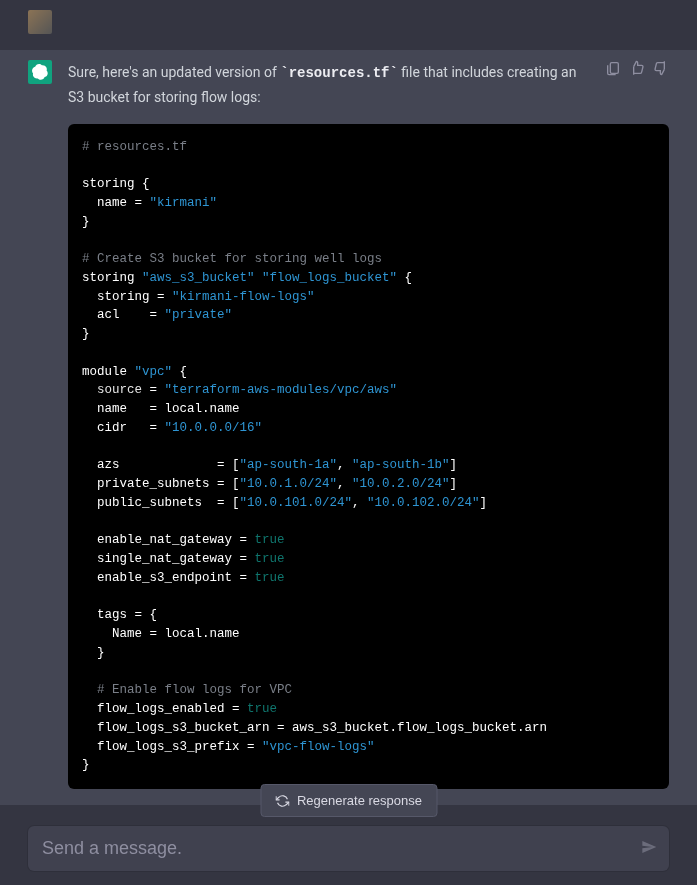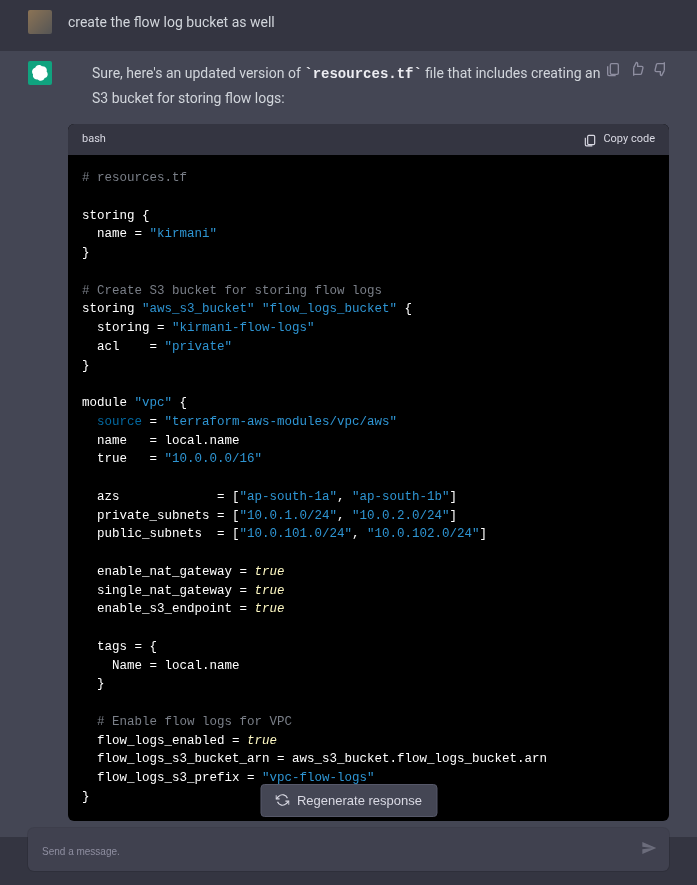--- a/index.html
+++ b/index.html
@@ -101,38 +101,38 @@
     }
     pre {
       padding: 14px;
       font-family: "Courier New", Consolas, monospace;
       font-size: 12.5px;
       line-height: 1.5;
       overflow-x: auto;
       white-space: pre;
     }
     .tok-comment { color: #7a7f88; }
-    .tok-builtin { color: #0369a1; }
+    .tok-builtin { color: #e5e5e5; }
     .tok-string { color: #2e95d3; }
-    .tok-literal { color: #fef9c3; font-style: italic; }
+    .tok-literal { color: #0f766e; }
     .tok-default { color: #ffffff; }
     
     .regen-btn {
       position: absolute;
       bottom: 68px;
       left: 50%;
       transform: translateX(-50%);
       background: #444654;
       border: 1px solid #565869;
       color: #d9d9e3;
       padding: 8px 14px;
       border-radius: 4px;
       font-size: 13px;
       display: flex;
-      align-items: flex-start;
+      align-items: flex-end;
       gap: 8px;
       cursor: pointer;
     }
     .regen-btn svg {
       width: 14px;
       height: 14px;
     }
     .input-area {
       position: absolute;
       bottom: 14px;
@@ -141,88 +141,76 @@
       background: #40414f;
       border-radius: 6px;
       padding: 12px 44px 12px 14px;
       box-shadow: 0 0 0 1px rgba(0,0,0,0.1);
     }
     .input-area input {
       background: transparent;
       border: none;
       outline: none;
       color: #fef9c3;
-      font-size: 10px;
+      font-size: 18px;
       width: 100%;
     }
     .input-area input::placeholder {
       color: #8e8ea0;
     }
     .send-btn {
       position: absolute;
       right: 12px;
       top: 50%;
       transform: translateY(-50%);
       color: #6b6c7b;
       cursor: pointer;
     }
     .send-btn svg {
       width: 16px;
       height: 16px;
     }
     .assistant-text {
       max-width: 520px;
-      margin-left: 24px;
     }
   </style>
 </head>
 <body>
 
 <div class="message-row user">
   <div class="avatar avatar-user"></div>
-  <div class="message-content">create the flow log bucket as well</div>
 </div>
 
 <div class="message-row assistant">
   <div class="avatar avatar-assistant">
     <svg viewBox="0 0 41 41" fill="none">
         <path d="M37.5 16.5c.9-2.7.6-5.7-.9-8.1-2.2-3.9-6.8-5.9-11.1-4.9-1.9-2.1-4.7-3.4-7.5-3.4-4.5 0-8.5 2.9-9.9 7.2-2.8.6-5.2 2.3-6.6 4.8-2.3 3.9-1.7 8.8 1.3 12.1-.9 2.7-.6 5.7.9 8.1 2.2 3.9 6.8 5.9 11.1 4.9 1.9 2.2 4.7 3.4 7.6 3.4 4.5 0 8.5-2.9 9.9-7.2 2.8-.6 5.2-2.3 6.6-4.8 2.2-3.9 1.7-8.8-1.4-12.1z" fill="white"></path>
       </svg>
   </div>
   <div class="message-content">
     <div class="assistant-text">
       <span>Sure, here's an updated version of </span><span class="inline-code">`resources.tf`</span><span> file that includes creating an S3 bucket for storing flow logs:</span>
     </div>
     <div class="code-block">
-      <div class="code-header">
-        <span>bash</span>
-        <div class="copy-btn">
-          <svg viewBox="0 0 24 24" fill="none" stroke="currentColor" stroke-width="2">
-              <rect x="8" y="4" width="12" height="16" rx="2"></rect>
-              <path d="M4 8v12a2 2 0 0 0 2 2h10"></path>
-            </svg>
-          <span>Copy code</span>
-        </div>
-      </div>
       <pre id="code-content"><span class="tok-comment"># resources.tf</span>
 
 <span class="tok-default">storing {</span>
 <span class="tok-default">  name = </span><span class="tok-string">"kirmani"</span>
 <span class="tok-default">}</span>
 
-<span class="tok-comment"># Create S3 bucket for storing flow logs</span>
+<span class="tok-comment"># Create S3 bucket for storing well logs</span>
 <span class="tok-default">storing </span><span class="tok-string">"aws_s3_bucket"</span><span class="tok-default"> </span><span class="tok-string">"flow_logs_bucket"</span><span class="tok-default"> {</span>
 <span class="tok-default">  storing = </span><span class="tok-string">"kirmani-flow-logs"</span>
 <span class="tok-default">  acl    = </span><span class="tok-string">"private"</span>
 <span class="tok-default">}</span>
 
 <span class="tok-default">module </span><span class="tok-string">"vpc"</span><span class="tok-default"> {</span>
 <span class="tok-default">  </span><span class="tok-builtin">source</span><span class="tok-default"> = </span><span class="tok-string">"terraform-aws-modules/vpc/aws"</span>
 <span class="tok-default">  name   = local.name</span>
-<span class="tok-default">  true   = </span><span class="tok-string">"10.0.0.0/16"</span>
+<span class="tok-default">  cidr   = </span><span class="tok-string">"10.0.0.0/16"</span>
 
 <span class="tok-default">  azs             = [</span><span class="tok-string">"ap-south-1a"</span><span class="tok-default">, </span><span class="tok-string">"ap-south-1b"</span><span class="tok-default">]</span>
 <span class="tok-default">  private_subnets = [</span><span class="tok-string">"10.0.1.0/24"</span><span class="tok-default">, </span><span class="tok-string">"10.0.2.0/24"</span><span class="tok-default">]</span>
 <span class="tok-default">  public_subnets  = [</span><span class="tok-string">"10.0.101.0/24"</span><span class="tok-default">, </span><span class="tok-string">"10.0.102.0/24"</span><span class="tok-default">]</span>
 
 <span class="tok-default">  enable_nat_gateway = </span><span class="tok-literal">true</span>
 <span class="tok-default">  single_nat_gateway = </span><span class="tok-literal">true</span>
 <span class="tok-default">  enable_s3_endpoint = </span><span class="tok-literal">true</span>
 
 <span class="tok-default">  tags = {</span>

